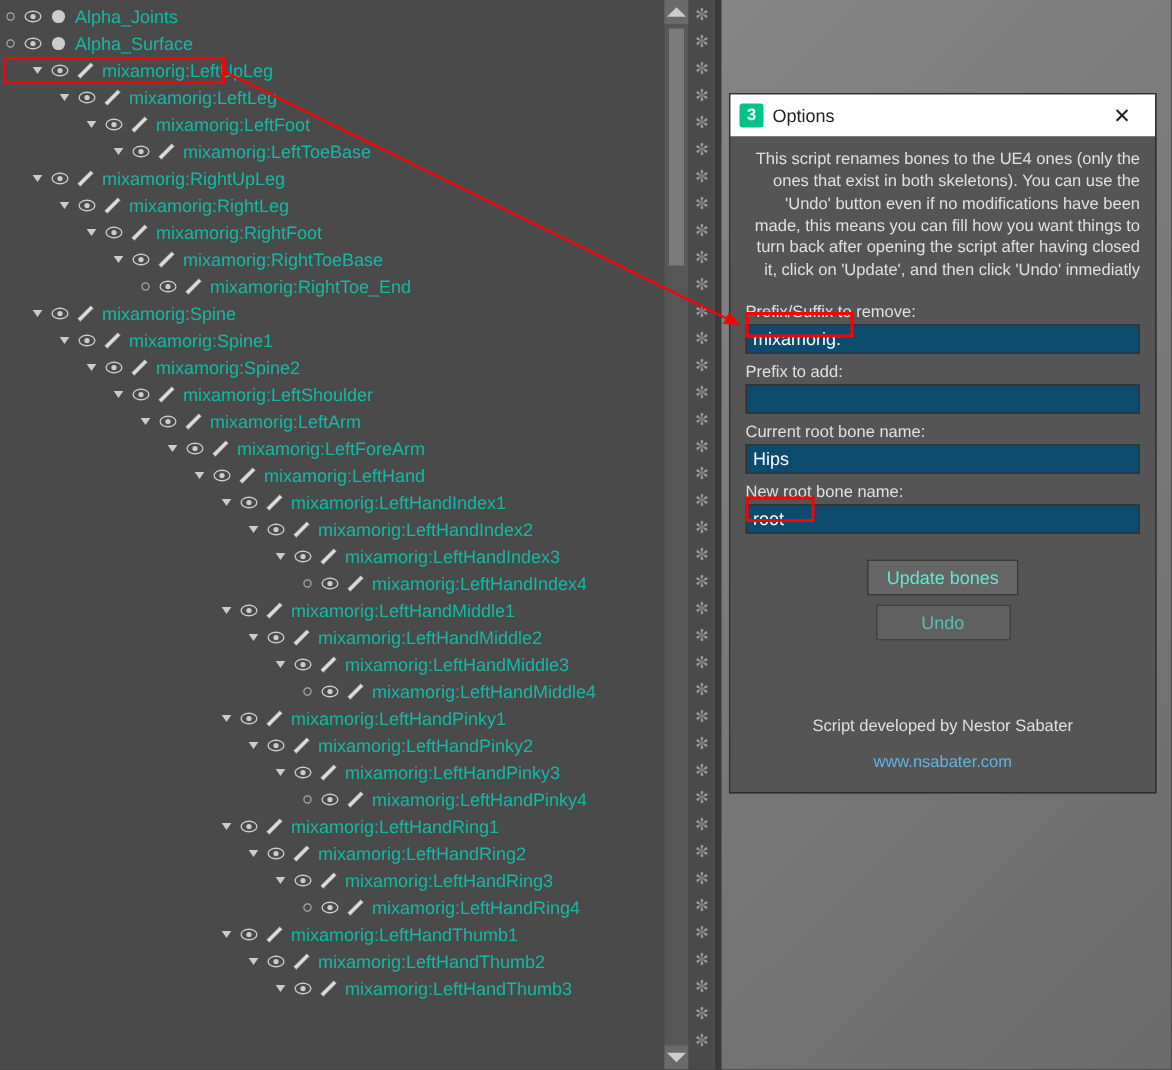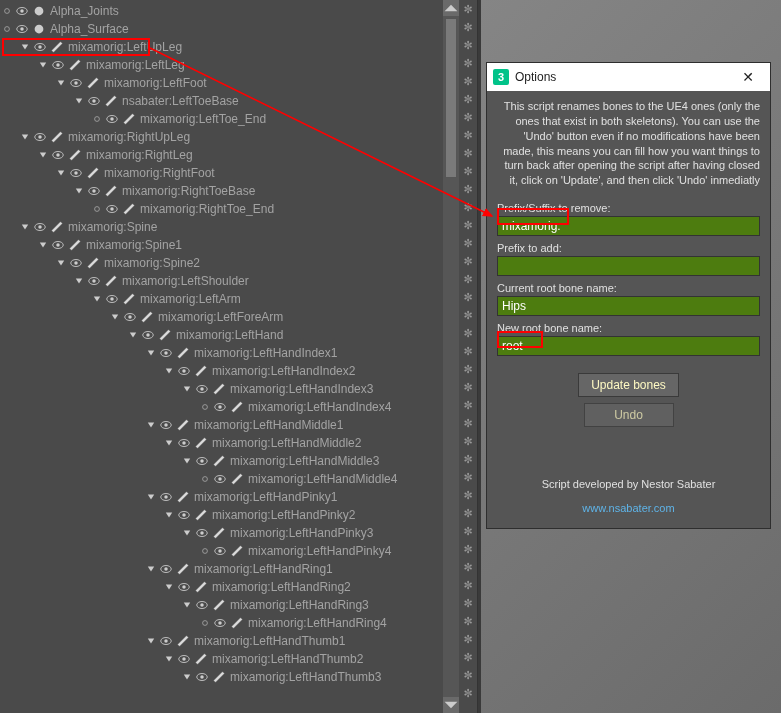--- a/index.html
+++ b/index.html
@@ -13,21 +13,21 @@
 
   
   #outliner {
     position: absolute; left: 0; top: 0; width: 478px; height: 713px;
     background: #4a4a4a; border-right: 1px solid #333; overflow: hidden;
     z-index: 2;
   }
   #tree { position: relative; padding: 2px 0 2px 2px; }
   .row {
     display: flex; align-items: center; height: 18px;
-    font-size: 12px; color: #a3a3a3; white-space: nowrap;
+    font-size: 12px; color: #14b8a6; white-space: nowrap;
     position: relative;
   }
   .indent { display: inline-block; height: 100%; flex: 0 0 auto; }
   .arrow {
     width: 10px; height: 10px; flex: 0 0 auto; margin-right: 2px;
     display: inline-flex; align-items: center; justify-content: center;
   }
   .arrow svg { width: 8px; height: 8px; }
   .eye, .freeze, .bicon {
     width: 16px; height: 16px; flex: 0 0 auto;
@@ -71,27 +71,27 @@
     display:flex; align-items:center; justify-content:center;
     font-weight:bold; font-size:11px; margin-right:6px; border-radius:2px;
   }
   #titlebar .ttext { flex:1; }
   #titlebar .close { width:32px; height:100%; display:flex; align-items:center; justify-content:center; font-size:14px; }
 
   #dlgbody { padding: 8px 10px 14px 10px; color:#e0e0e0; background:#555; }
   .desc { font-size:11px; line-height:1.35; margin-bottom:14px;text-align:right; }
   .flabel { font-size:11px; margin-top:6px; margin-bottom:2px; }
   .finput {
-    width:100%; background:#4d7c0f; color:#fff; border:1px solid #333;
+    width:100%; background:#0c4a6e; color:#fff; border:1px solid #333;
     height:20px; padding:2px 4px; font-size:12px;
   }
   .btnrow { text-align:center; margin-top:14px; }
   .btn {
     display:inline-block; min-width:90px; padding:4px 12px;
-    background:#666; color:#fef9c3; border:1px solid #3a3a3a;
+    background:#666; color:#5eead4; border:1px solid #3a3a3a;
     font-size:12px; margin:3px;
   }
   .btn.disabled { opacity:0.7; }
   .credit { text-align:center; font-size:11px; margin-top:48px; }
   .credit a { color:#5fb4e8; text-decoration:none; }
 
   
   .redbox { position:absolute; border:2px solid #ff0000; z-index:10; pointer-events:none; }
   #redarrow { position:absolute; z-index:9; pointer-events:none; }
 </style>
@@ -213,41 +213,21 @@
           <svg viewBox="0 0 16 16">
             <ellipse cx="8" cy="8" rx="6" ry="4" fill="none" stroke="#ccc" stroke-width="1"></ellipse>
             <circle cx="8" cy="8" r="2" fill="#ccc"></circle>
           </svg>
         </span>
         <span class="bicon">
           <svg viewBox="0 0 16 16">
             <path d="M2 12 L12 2 L14 4 L4 14 Z" fill="#ddd" stroke="#888" stroke-width="0.5"></path>
           </svg>
         </span>
-        <span class="label">nsabater:LeftToeBase</span>
-      </div>
-      <div class="row">
-        <span class="indent" style="width: 90px;"></span>
-        <span class="arrow">
-          <svg viewBox="0 0 10 10">
-            <circle cx="5" cy="5" r="3" fill="none" stroke="#aaa" stroke-width="1"></circle>
-          </svg>
-        </span>
-        <span class="eye">
-          <svg viewBox="0 0 16 16">
-            <ellipse cx="8" cy="8" rx="6" ry="4" fill="none" stroke="#ccc" stroke-width="1"></ellipse>
-            <circle cx="8" cy="8" r="2" fill="#ccc"></circle>
-          </svg>
-        </span>
-        <span class="bicon">
-          <svg viewBox="0 0 16 16">
-            <path d="M2 12 L12 2 L14 4 L4 14 Z" fill="#ddd" stroke="#888" stroke-width="0.5"></path>
-          </svg>
-        </span>
-        <span class="label">mixamorig:LeftToe_End</span>
+        <span class="label">mixamorig:LeftToeBase</span>
       </div>
       <div class="row">
         <span class="indent" style="width: 18px;"></span>
         <span class="arrow">
           <svg viewBox="0 0 10 10">
             <path d="M1 2 L5 8 L9 2 Z" fill="#ccc"></path>
           </svg>
         </span>
         <span class="eye">
           <svg viewBox="0 0 16 16">

